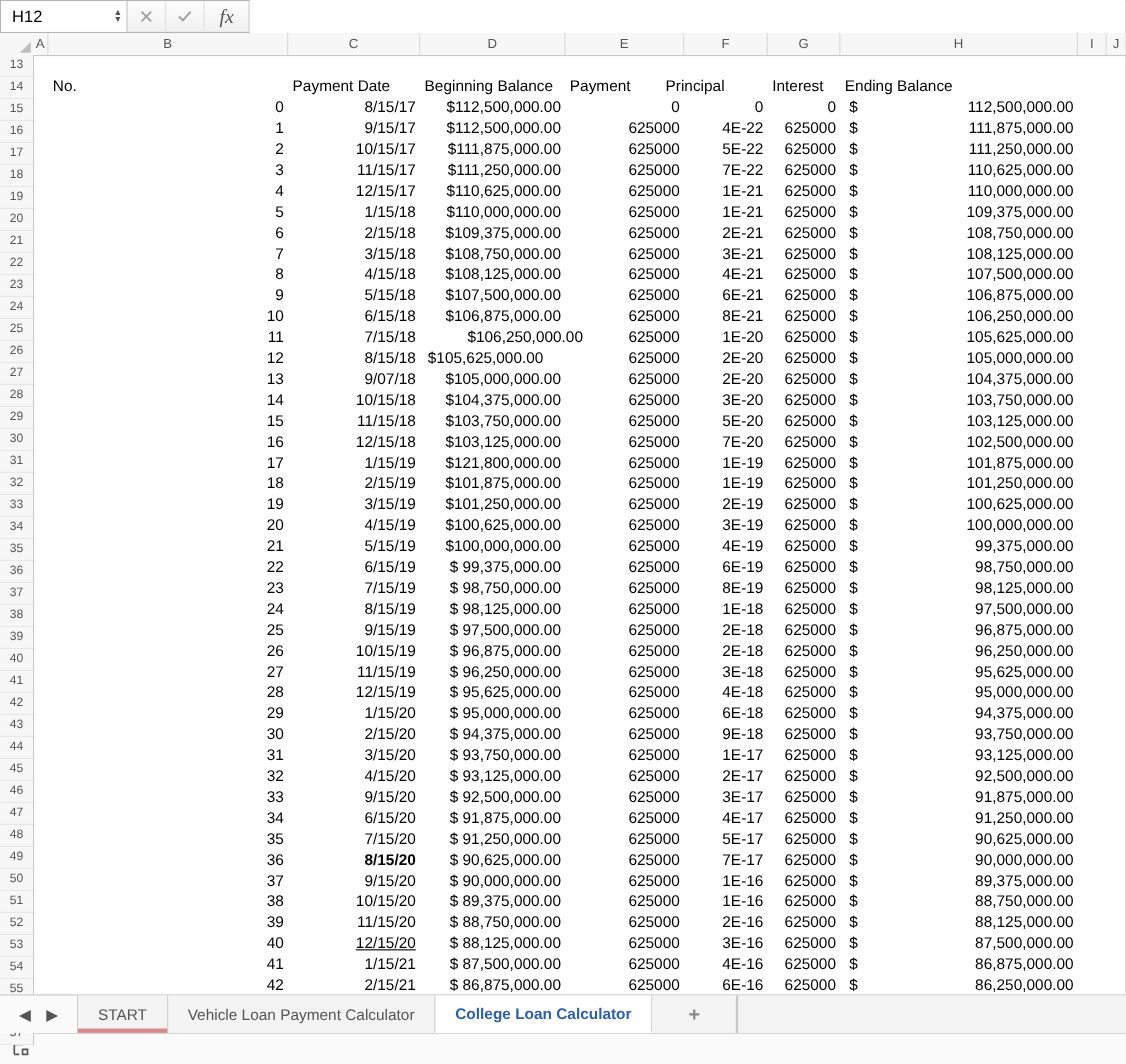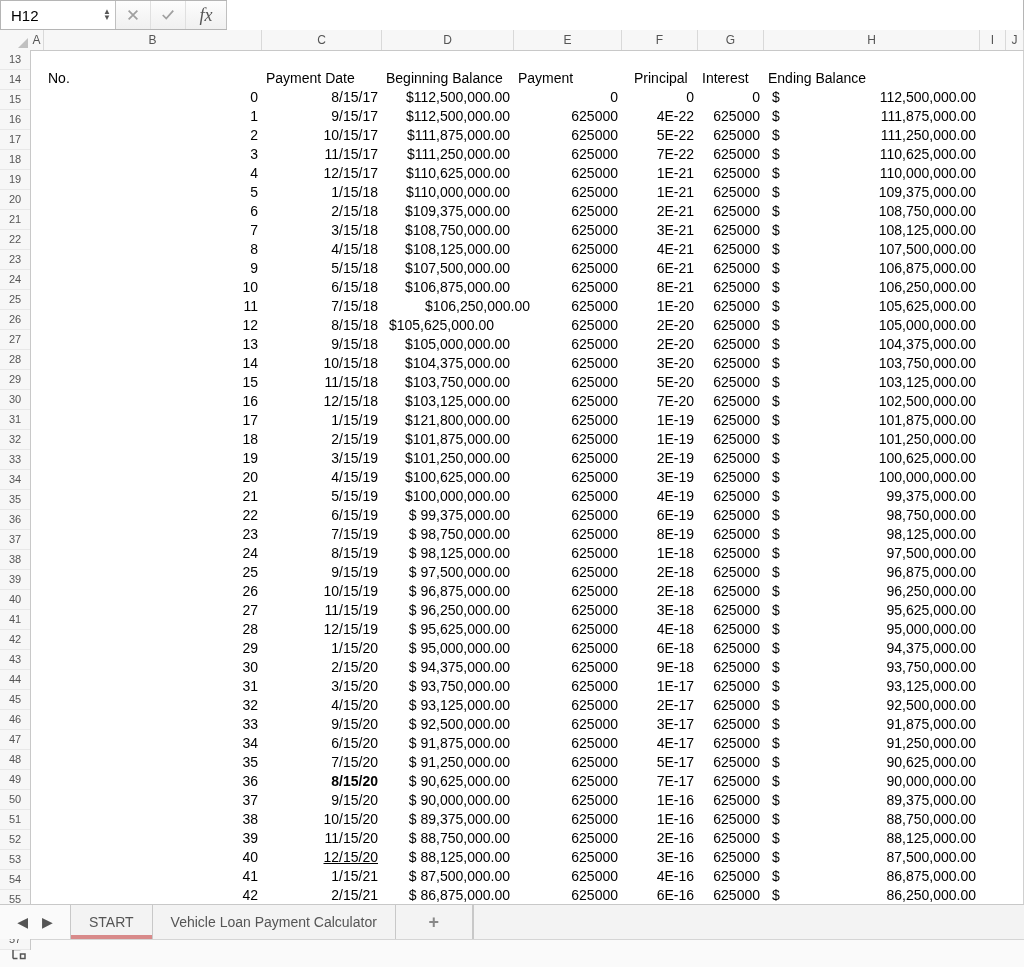--- a/index.html
+++ b/index.html
@@ -319,21 +319,21 @@
       <div class="rh">54</div>
       <div class="rh">55</div>
       <div class="rh">56</div>
       <div class="rh">57</div>
     </div>
   <div class="cells" id="cells">
       <div class="cell la" style="top: 19px; left: 14px; width: 218px;">No.</div>
       <div class="cell la" style="top: 19px; left: 232px; width: 120px;">Payment Date</div>
       <div class="cell la" style="top: 19px; left: 352px; width: 132px;">Beginning Balance</div>
       <div class="cell la" style="top: 19px; left: 484px; width: 108px;">Payment</div>
-      <div class="cell la" style="top: 19px; left: 600px; width: 76px;">Principal</div>
+      <div class="cell la" style="top: 19px; left: 571px; width: 76px;">Principal</div>
       <div class="cell la" style="top: 19px; left: 668px; width: 66px;">Interest</div>
       <div class="cell la" style="top: 19px; left: 734px; width: 216px;">Ending Balance</div>
       <div class="cell ra" style="top: 38px; left: 14px; width: 218px;">0</div>
       <div class="cell ra" style="top: 38px; left: 232px; width: 120px;">8/15/17</div>
       <div class="cell ra" style="top: 38px; left: 352px; width: 132px;">$112,500,000.00</div>
       <div class="cell ra" style="top: 38px; left: 484px; width: 108px;">0</div>
       <div class="cell ra" style="top: 38px; left: 592px; width: 76px;">0</div>
       <div class="cell ra" style="top: 38px; left: 668px; width: 66px;">0</div>
       <div class="cell" style="top: 38px; left: 734px; width: 216px;">
         <span style="float:left;margin-left:4px">$</span>
@@ -453,21 +453,21 @@
       <div class="cell ra" style="top: 266px; left: 232px; width: 120px;">8/15/18</div>
       <div class="cell ra" style="top: 266px; left: 336px; width: 132px;">$105,625,000.00</div>
       <div class="cell ra" style="top: 266px; left: 484px; width: 108px;">625000</div>
       <div class="cell ra" style="top: 266px; left: 592px; width: 76px;">2E-20</div>
       <div class="cell ra" style="top: 266px; left: 668px; width: 66px;">625000</div>
       <div class="cell" style="top: 266px; left: 734px; width: 216px;">
         <span style="float:left;margin-left:4px">$</span>
         <span style="float:right">105,000,000.00</span>
       </div>
       <div class="cell ra" style="top: 285px; left: 14px; width: 218px;">13</div>
-      <div class="cell ra" style="top: 285px; left: 232px; width: 120px;">9/15/18</div>
+      <div class="cell ra" style="top: 285px; left: 232px; width: 120px;">9/07/18</div>
       <div class="cell ra" style="top: 285px; left: 352px; width: 132px;">$105,000,000.00</div>
       <div class="cell ra" style="top: 285px; left: 484px; width: 108px;">625000</div>
       <div class="cell ra" style="top: 285px; left: 592px; width: 76px;">2E-20</div>
       <div class="cell ra" style="top: 285px; left: 668px; width: 66px;">625000</div>
       <div class="cell" style="top: 285px; left: 734px; width: 216px;">
         <span style="float:left;margin-left:4px">$</span>
         <span style="float:right">104,375,000.00</span>
       </div>
       <div class="cell ra" style="top: 304px; left: 14px; width: 218px;">14</div>
       <div class="cell ra" style="top: 304px; left: 232px; width: 120px;">10/15/18</div>
@@ -767,20 +767,23 @@
   <div class="tab-nav">
     <span>◀</span>
     <span>▶</span>
   </div>
   <div id="tabs-container" style="display:flex">
       <div class="tab red-marker">
         <span>START</span>
       </div>
       <div class="tab">
         <span>Vehicle Loan Payment Calculator</span>
+      </div>
+      <div class="tab active">
+        <span>College Loan Calculator</span>
       </div>
     </div>
   <div class="tab add">
     <span>+</span>
   </div>
   <div class="tab-scroll"></div>
 </div>
 
 <div class="status-bar">
   <svg viewBox="0 0 24 24">

